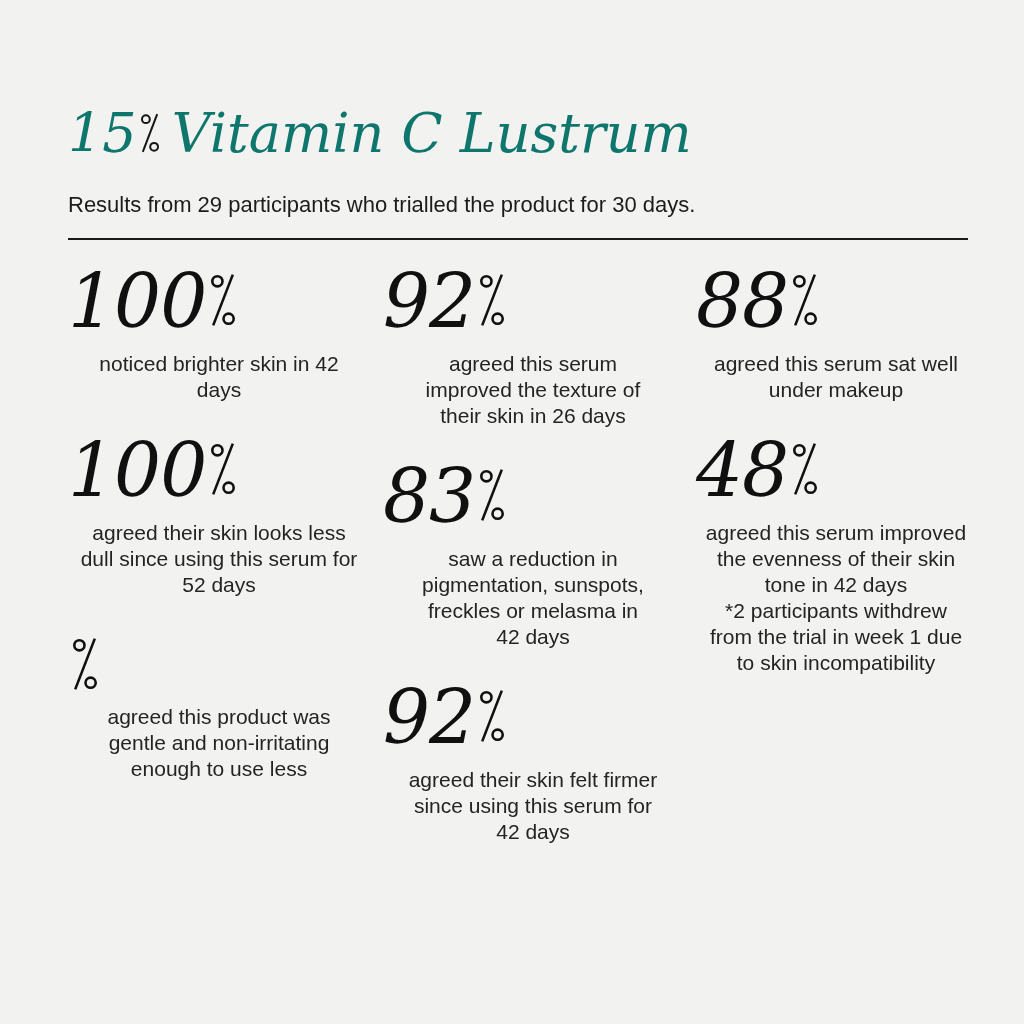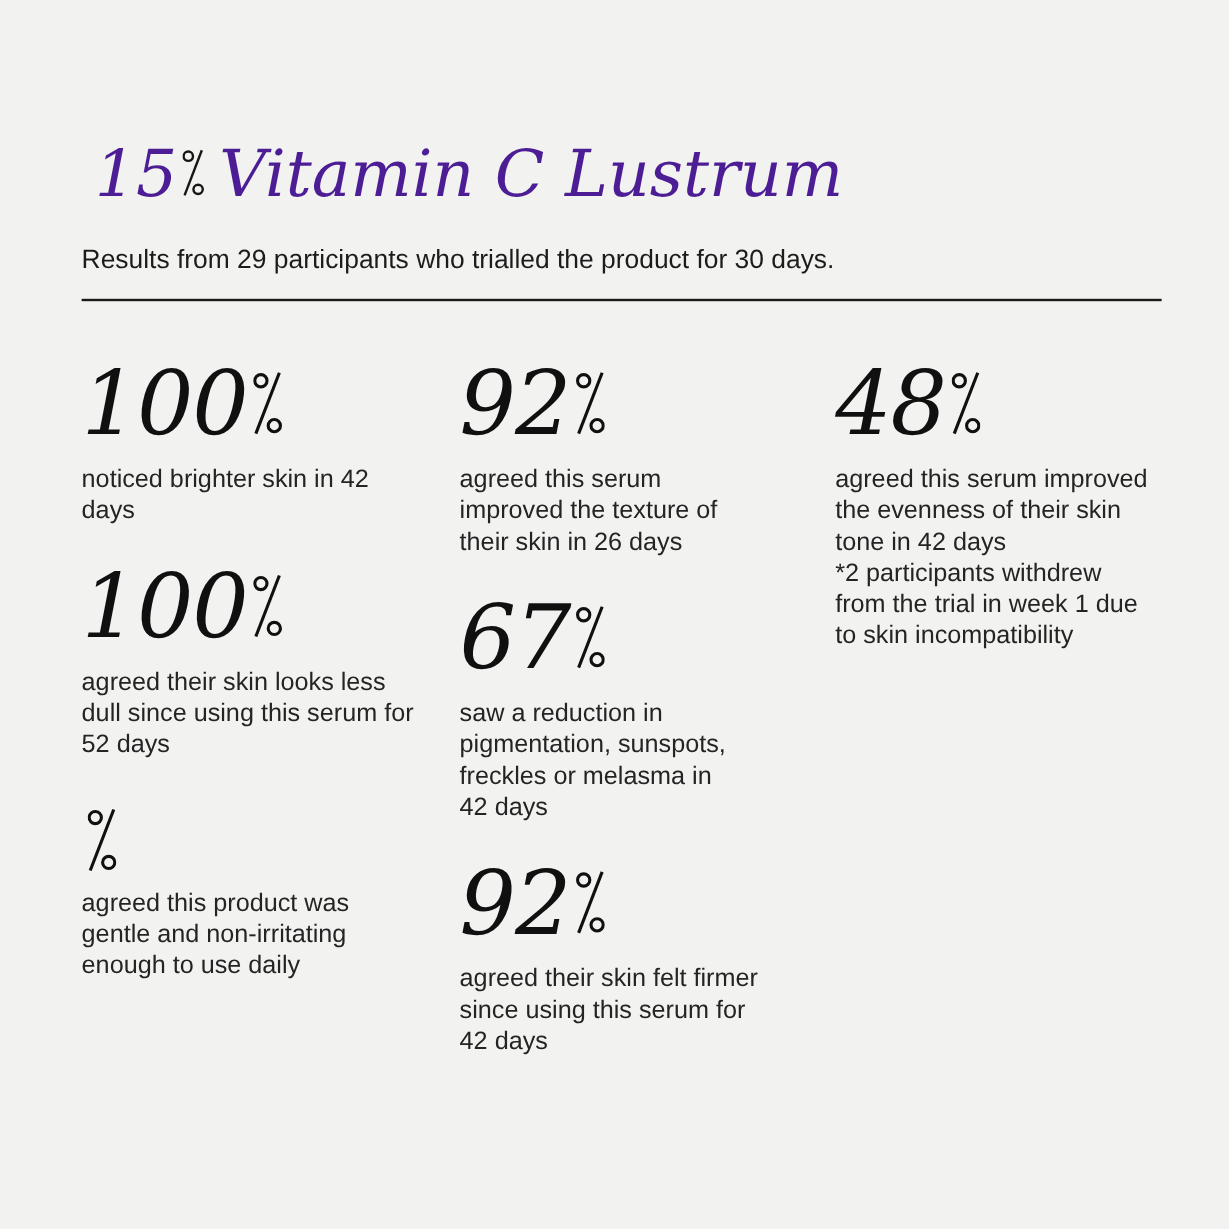--- a/index.html
+++ b/index.html
@@ -12,47 +12,47 @@
     color: #202020;
     overflow: hidden;
   }
   .page {
     width: 1024px;
     height: 1024px;
     padding: 103px 40px 0 68px;
   }
   
   .title {
-    margin: 11px;
+    margin: 0;
     font-family: "DejaVu Serif", serif;
     font-style: italic;
     font-weight: normal;
     font-size: 54px;
     line-height: 62px;
-    color: #4c1d95;
+    color: #0f766e;
     letter-spacing: 0;
   }
   .title-line-1 { display: flex; align-items: flex-start; }
   .pct-title { margin: 10px 13px 0 4px; flex: 0 0 auto; }
   
   .subtitle {
     margin: 27px 0 0 0;
     font-size: 22px;
     line-height: 25px;
     color: #1c1c1c;
   }
   .divider {
     margin: 21px 0 0 0;
     width: 900px;
     border: 0;
     border-top: 2px solid #1a1a1a;
   }
   
   .grid {
-    margin-top: 49px;
+    margin-top: 24px;
     display: grid;
     grid-template-columns: 302px 300px 280px;
     column-gap: 13px;
     align-items: start;
   }
   .col { display: flex; flex-direction: column; }
   .stat { margin: 0 0 30px 0; }
   .stat-value {
     display: flex;
     align-items: flex-start;
@@ -67,20 +67,21 @@
     line-height: 74px;
     letter-spacing: -1px;
   }
   .pct { margin: 9px 0 0 5px; flex: 0 0 auto; }
   .stat-desc {
     margin: 13px 0 0 0;
     font-size: 21px;
     line-height: 26px;
     color: #242424;
     white-space: pre-line;
+    text-align: center;
   }
   
   .sr {
     position: absolute;
     width: 1px; height: 1px;
     overflow: hidden;
     clip: rect(0 0 0 0);
     clip-path: inset(50%);
     white-space: nowrap;
   }
@@ -143,21 +144,21 @@
         <div class="stat-value">
           <svg class="pct" width="24" height="54" viewBox="0 0 24 54" fill="none">
             <line x1="21.8" y1="1.6" x2="2.2" y2="52.4" stroke="#101010" stroke-width="2.6"></line>
             <circle cx="6.4" cy="8.3" r="5.1" stroke="#101010" stroke-width="2.6"></circle>
             <circle cx="17.6" cy="45.7" r="5.1" stroke="#101010" stroke-width="2.6"></circle>
           </svg>
           <span class="sr">%</span>
         </div>
         <p class="stat-desc">agreed this product was
 gentle and non-irritating
-enough to use daily</p>
+enough to use less</p>
       </div>
     </div>
 
     <div class="col">
       <div class="stat">
         <div class="stat-value">
           <span class="num">92</span>
           <svg class="pct" width="24" height="54" viewBox="0 0 24 54" fill="none">
             <line x1="21.8" y1="1.6" x2="2.2" y2="52.4" stroke="#101010" stroke-width="2.6"></line>
             <circle cx="6.4" cy="8.3" r="5.1" stroke="#101010" stroke-width="2.6"></circle>
@@ -165,21 +166,21 @@
           </svg>
           <span class="sr">%</span>
         </div>
         <p class="stat-desc">agreed this serum
 improved the texture of
 their skin in 26 days</p>
       </div>
 
       <div class="stat">
         <div class="stat-value">
-          <span class="num">67</span>
+          <span class="num">83</span>
           <svg class="pct" width="24" height="54" viewBox="0 0 24 54" fill="none">
             <line x1="21.8" y1="1.6" x2="2.2" y2="52.4" stroke="#101010" stroke-width="2.6"></line>
             <circle cx="6.4" cy="8.3" r="5.1" stroke="#101010" stroke-width="2.6"></circle>
             <circle cx="17.6" cy="45.7" r="5.1" stroke="#101010" stroke-width="2.6"></circle>
           </svg>
           <span class="sr">%</span>
         </div>
         <p class="stat-desc">saw a reduction in
 pigmentation, sunspots,
 freckles or melasma in
@@ -196,20 +197,33 @@
           </svg>
           <span class="sr">%</span>
         </div>
         <p class="stat-desc">agreed their skin felt firmer
 since using this serum for
 42 days</p>
       </div>
     </div>
 
     <div class="col">
+      <div class="stat">
+        <div class="stat-value">
+          <span class="num">88</span>
+          <svg class="pct" width="24" height="54" viewBox="0 0 24 54" fill="none">
+            <line x1="21.8" y1="1.6" x2="2.2" y2="52.4" stroke="#101010" stroke-width="2.6"></line>
+            <circle cx="6.4" cy="8.3" r="5.1" stroke="#101010" stroke-width="2.6"></circle>
+            <circle cx="17.6" cy="45.7" r="5.1" stroke="#101010" stroke-width="2.6"></circle>
+          </svg>
+          <span class="sr">%</span>
+        </div>
+        <p class="stat-desc">agreed this serum sat well
+under makeup</p>
+      </div>
 
       <div class="stat">
         <div class="stat-value">
           <span class="num">48</span>
           <svg class="pct" width="24" height="54" viewBox="0 0 24 54" fill="none">
             <line x1="21.8" y1="1.6" x2="2.2" y2="52.4" stroke="#101010" stroke-width="2.6"></line>
             <circle cx="6.4" cy="8.3" r="5.1" stroke="#101010" stroke-width="2.6"></circle>
             <circle cx="17.6" cy="45.7" r="5.1" stroke="#101010" stroke-width="2.6"></circle>
           </svg>
           <span class="sr">%</span>

